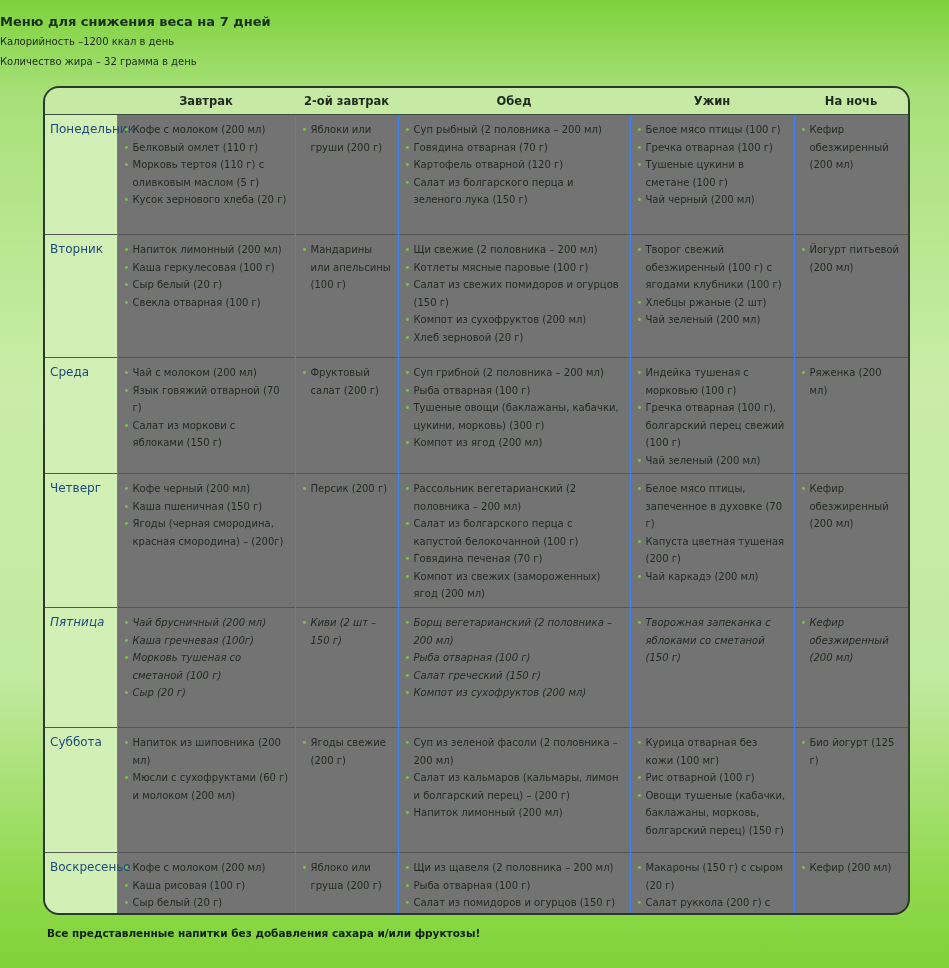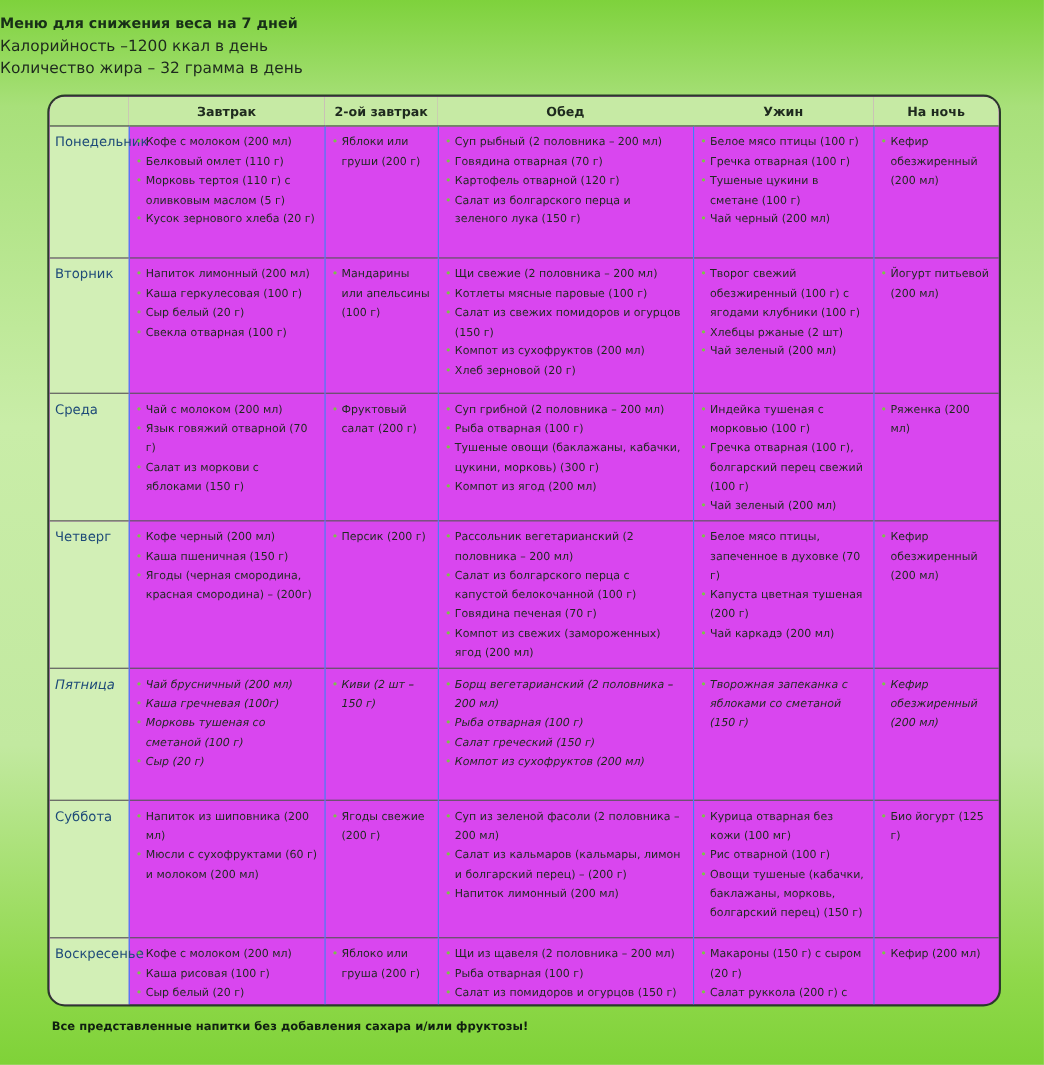--- a/index.html
+++ b/index.html
@@ -5,25 +5,25 @@
   html, body { margin:0; padding:0; }
   body {
     width:949px; height:968px; overflow:hidden;
     background: linear-gradient(180deg, #7ed23c 0%, #a8e07a 10%, #c9eda8 40%, #c2e9a0 70%, #8fd84a 92%, #7fd238 100%);
     font-family: "DejaVu Sans", sans-serif;
     color:#1e2a1e;
     position:relative;
   }
   .header { position:absolute; top:12px; left:0; width:949px; text-align:left; }
   .header .title { font-weight:bold; font-size:13px; color:#183018; line-height:20px; }
-  .header .sub { font-size:14px; color:#1e2a1e; line-height:20px; }
+  .header .sub { font-size:10px; color:#1e2a1e; line-height:20px; }
   .table-wrap {
     position:absolute; left:43px; top:86px; width:863px; height:825px;
     border:2px solid #2a3a2a; border-radius:16px; overflow:hidden;
-    background:#d946ef;
+    background:#737373;
   }
   table { border-collapse:collapse; width:100%; height:100%; table-layout:fixed; }
   th { background:#c6eaa4; font-size:11.5px; font-weight:bold; color:#1e2a1e; height:26px; border-bottom:1.5px solid #3a4a3a; text-align:center; padding:0; }
   td { vertical-align:top; border-top:1px solid #555; border-left:1px solid #3b82f6; padding:6px 6px 4px 6px; font-size:10px; line-height:17.5px; }
   td.day { background:#d2efb6; border-left:none; color:#1e4a78; font-size:12px; padding-left:5px; }
   tr:first-child td { border-top:none; }
   ul { list-style:none; margin:0; padding:0; }
   li { position:relative; padding-left:9px; }
   li::before { content:"•"; position:absolute; left:0; top:0; color:#7cc24a; }
   .footer { position:absolute; left:47px; top:925px; width:900px; }

